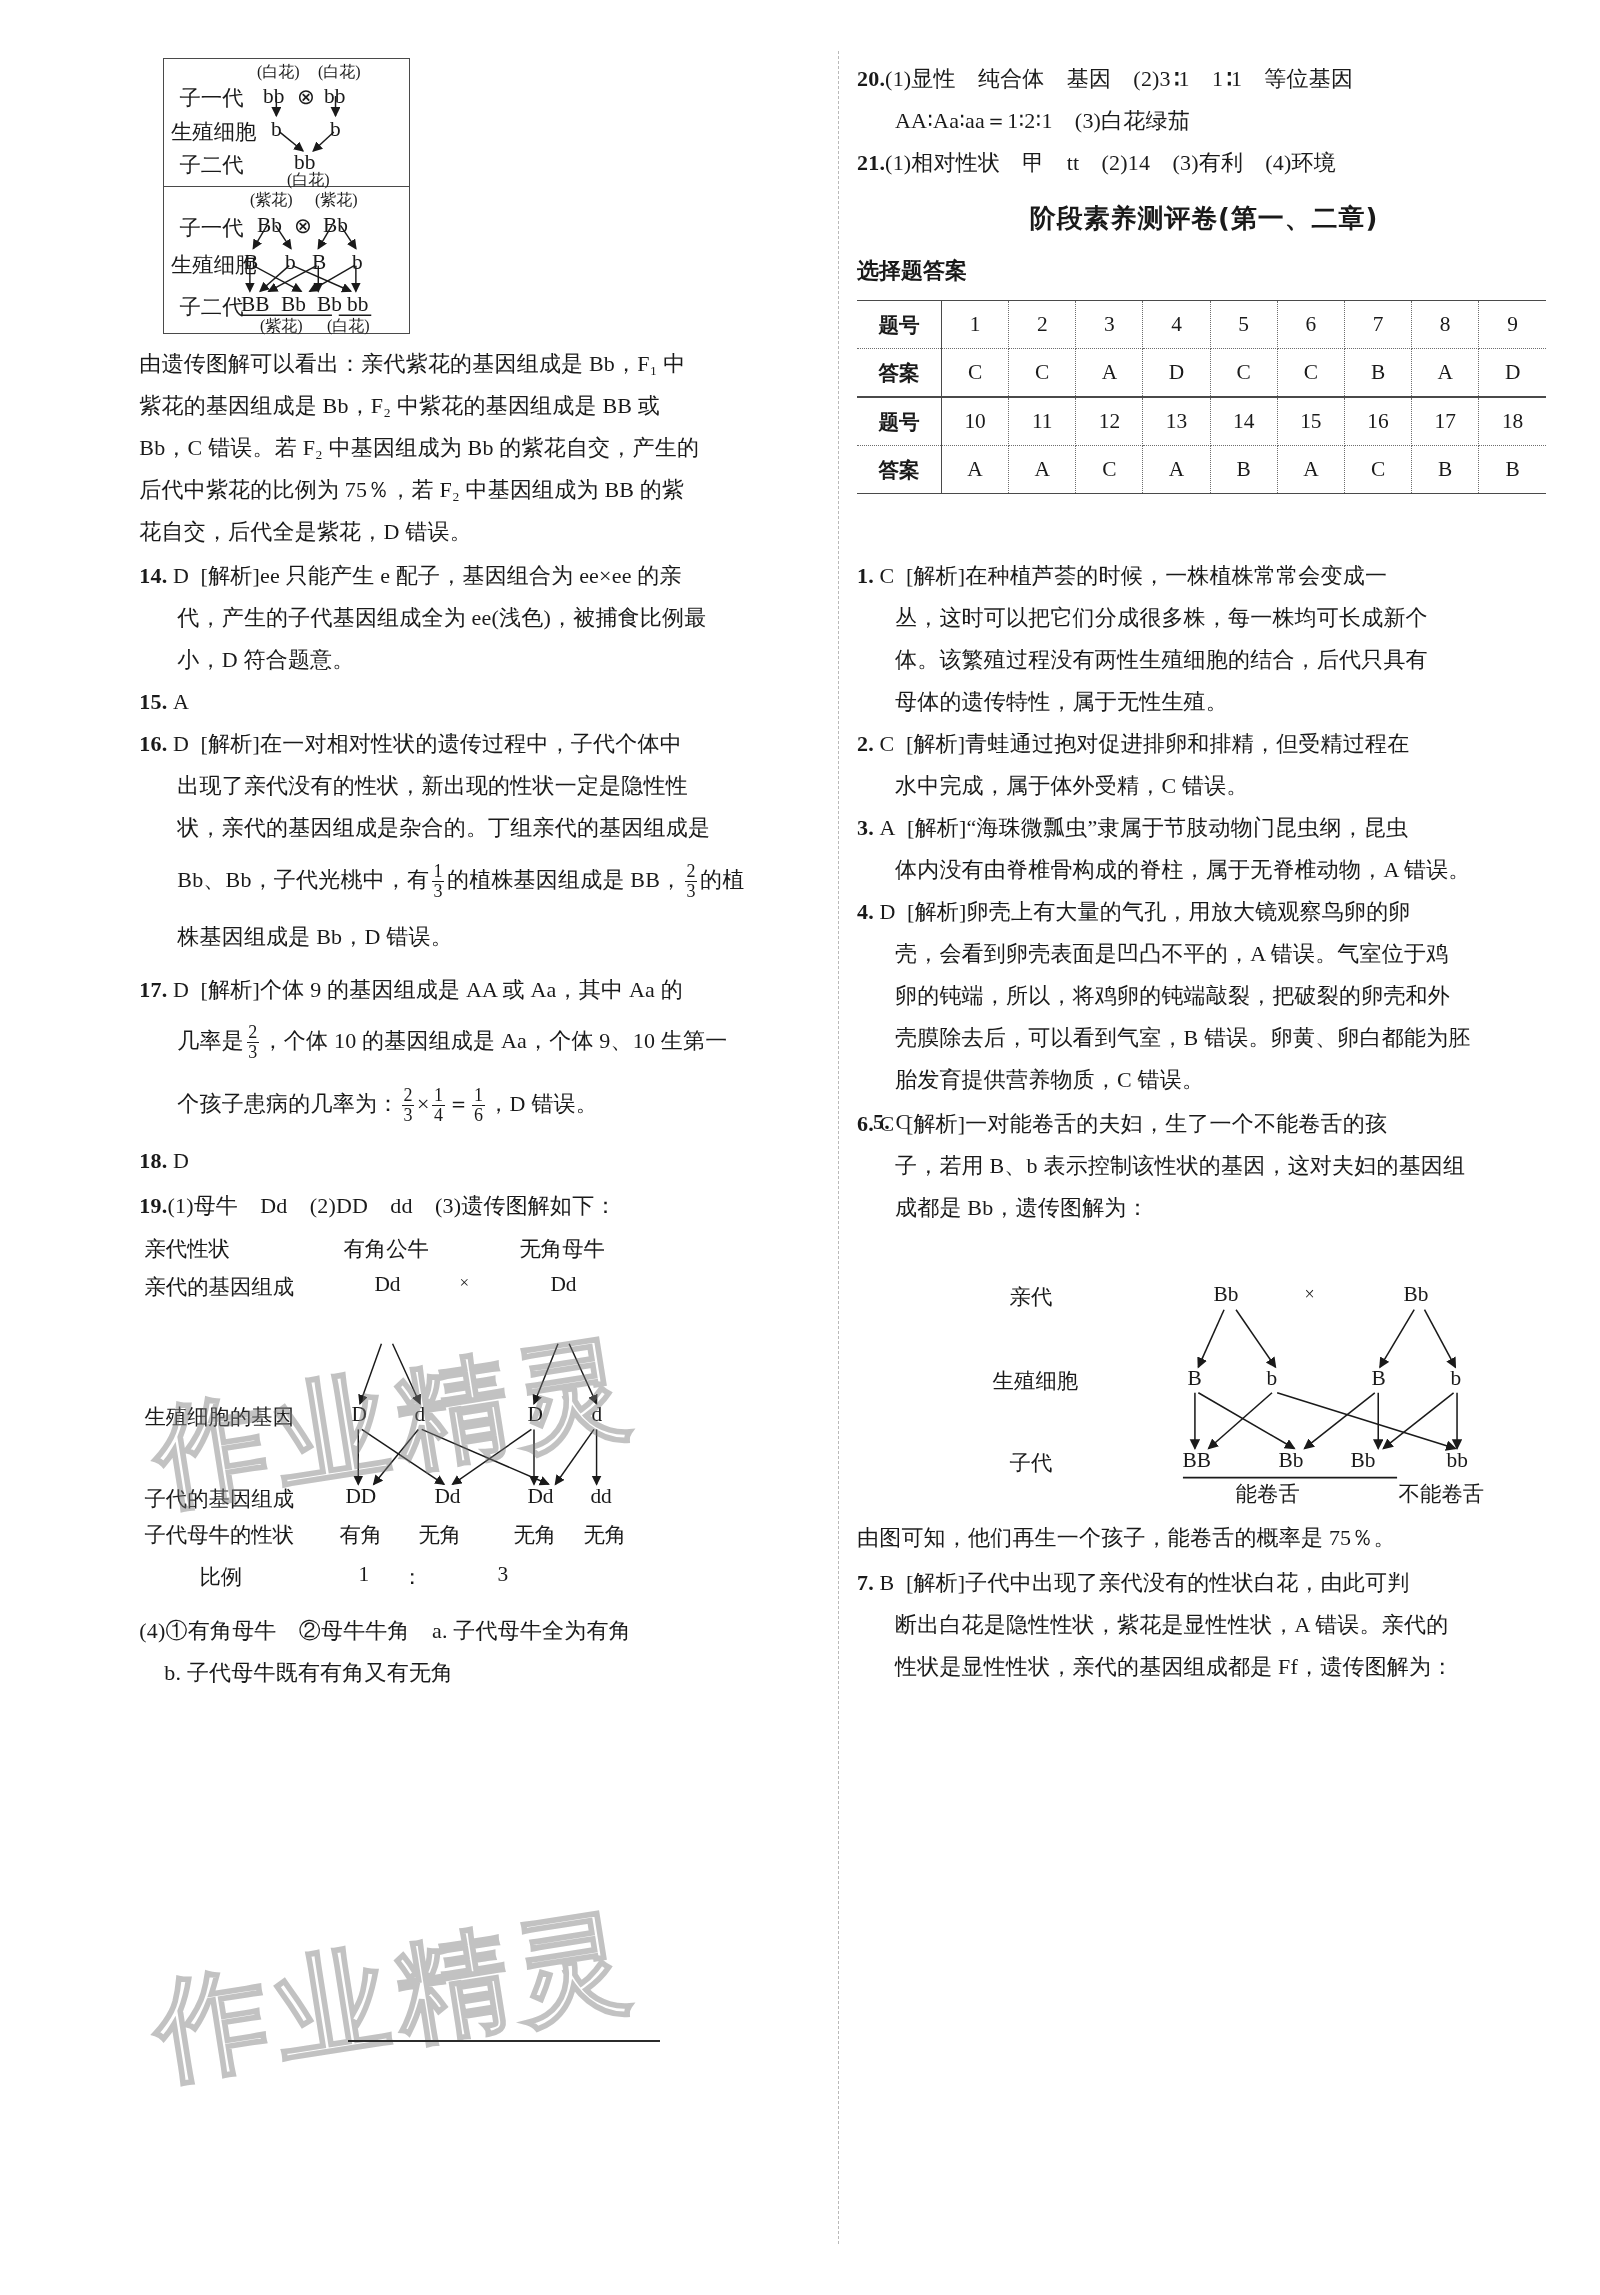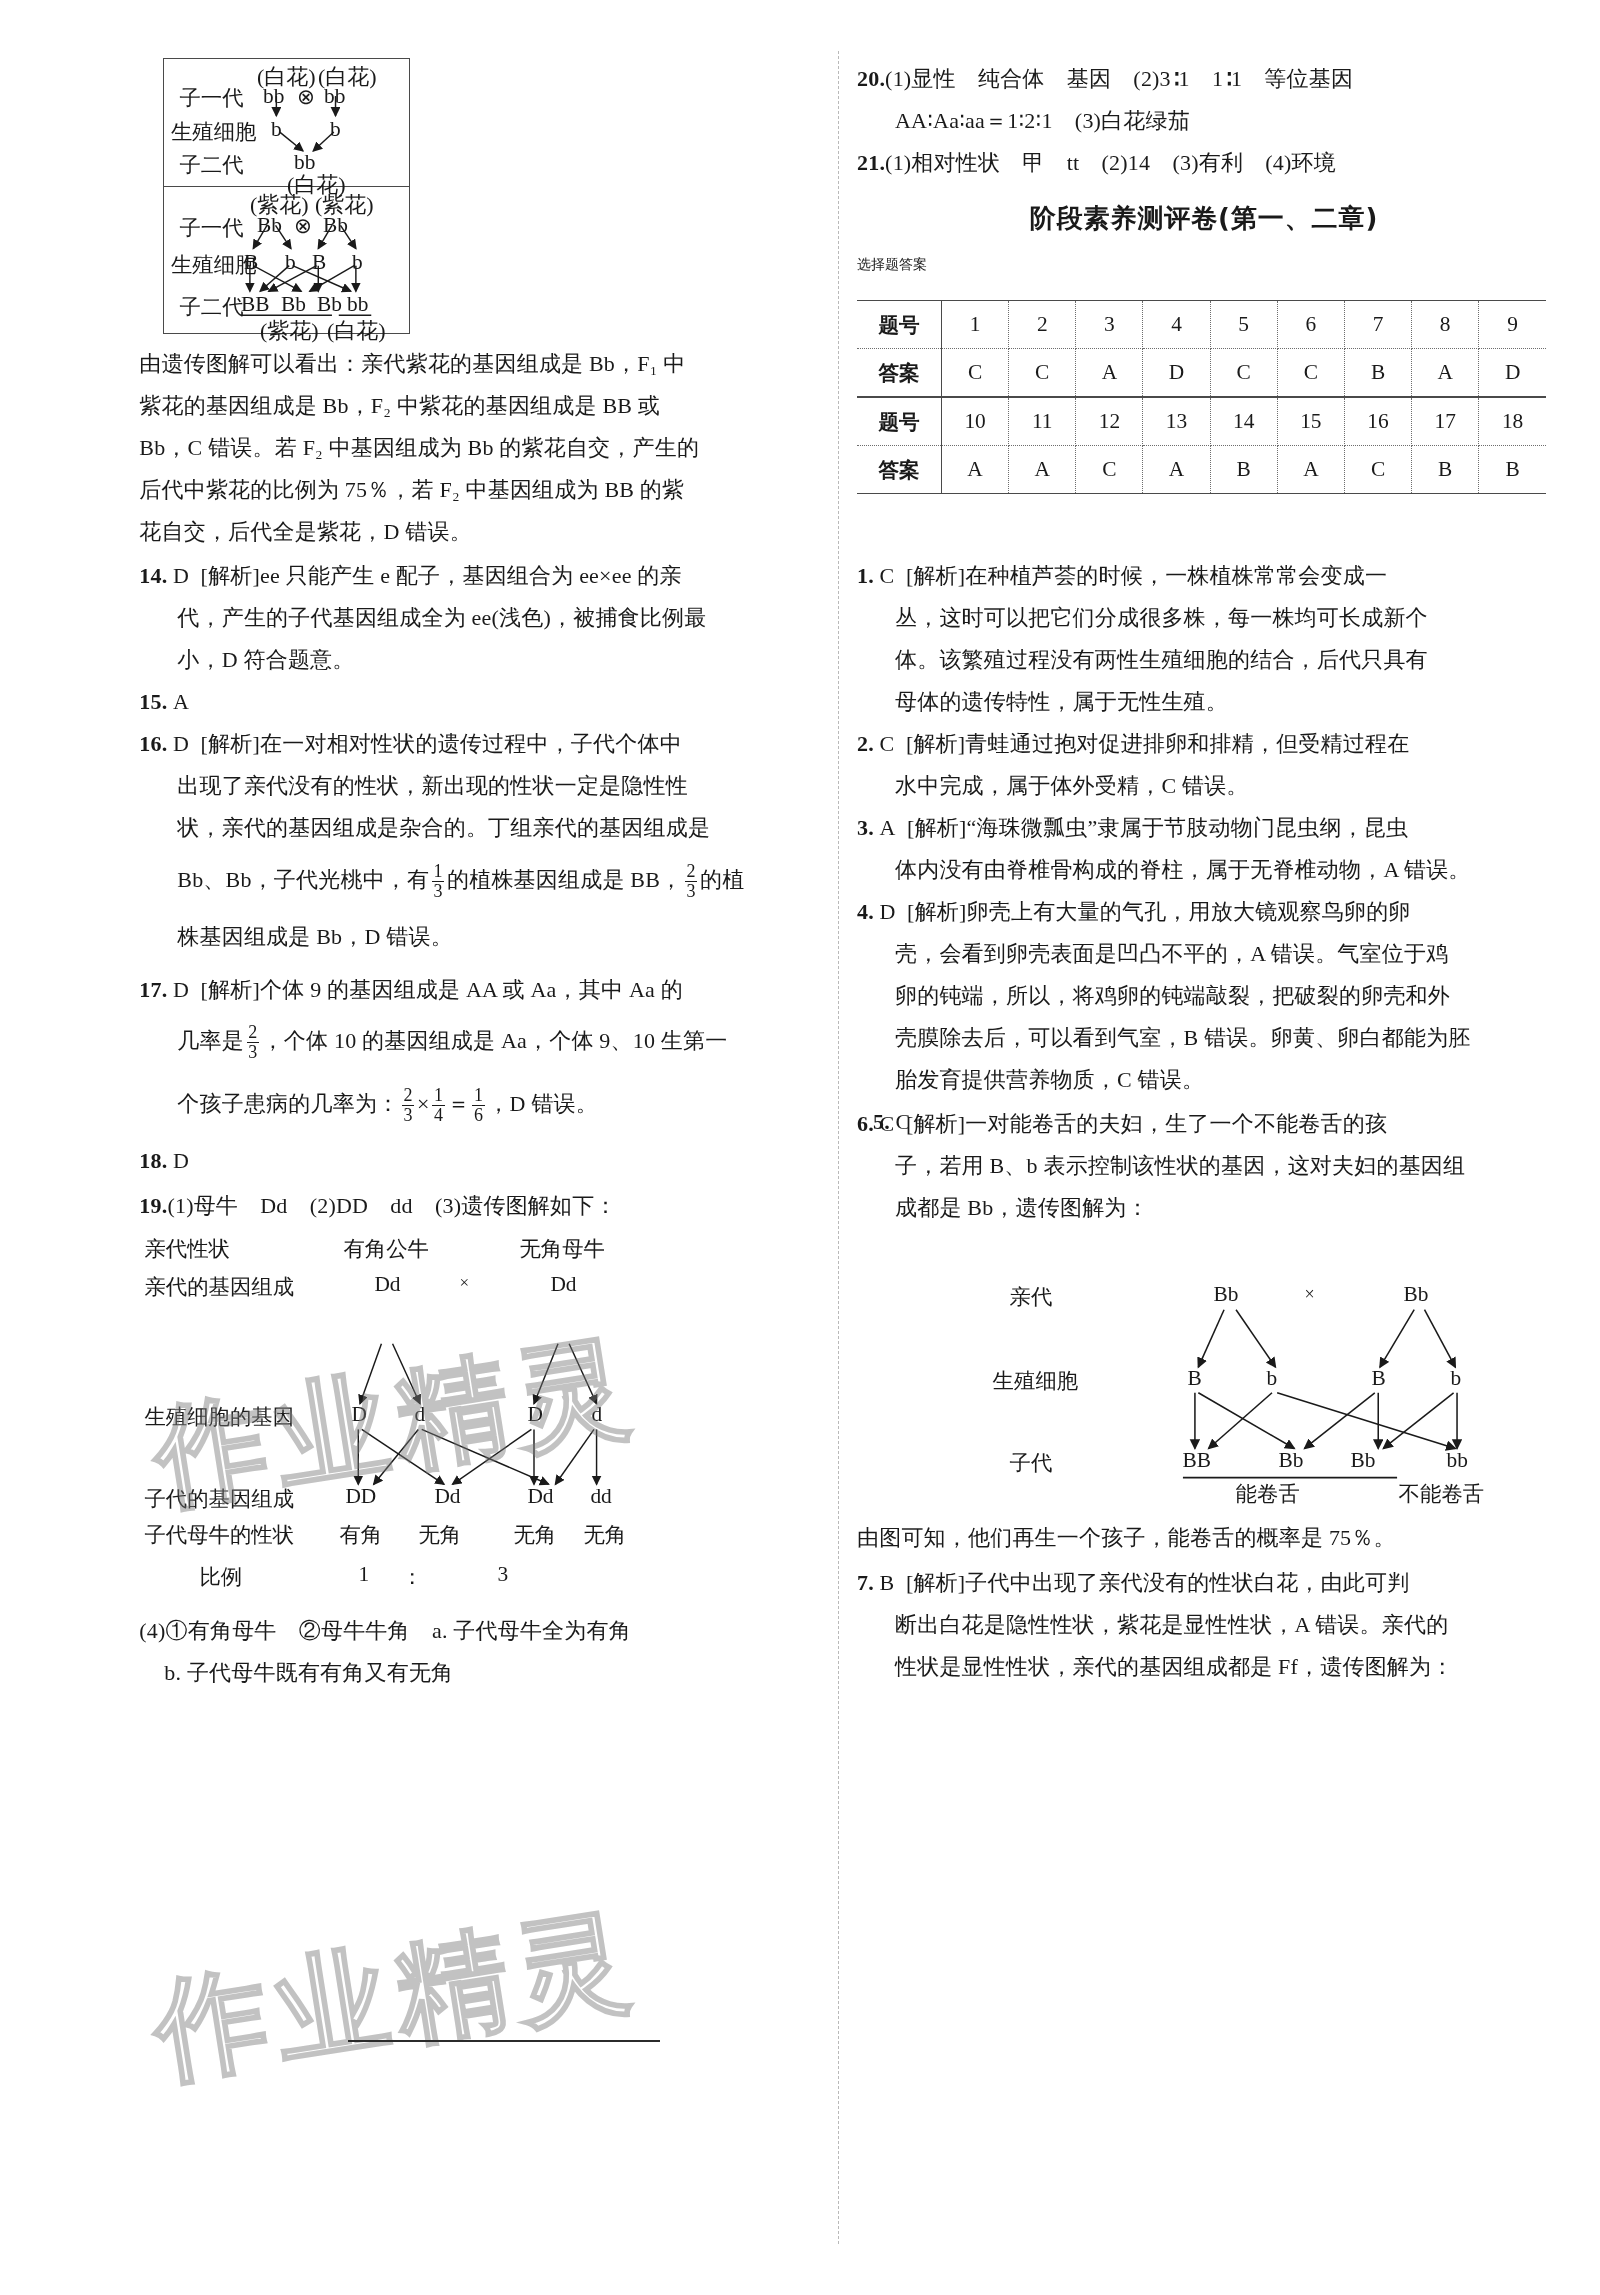--- a/index.html
+++ b/index.html
@@ -36,21 +36,21 @@
   }
   .diagbox + .diagbox{border-top:none;text-align:center;}
   .crossdiag{position:relative;}
   .lbl{
     position:absolute;font-size:21.4px;white-space:nowrap;
   }
   .gene{
     position:absolute;font-size:21.4px;white-space:nowrap;
     font-family:"Liberation Serif",serif;
   }
-  .phen{position:absolute;font-size:22px;white-space:nowrap;}
+  .phen{position:absolute;font-size:16px;white-space:nowrap;}
   svg.arrows{position:absolute;left:0;top:0;overflow:visible;}
 
   
   .frac{
     display:inline-block;vertical-align:middle;
     text-align:center;font-size:18px;line-height:1.05;
     margin:0 2.6px;position:relative;top:-0.9px;
   }
   .frac .n{display:block;padding:0 1.7px;}
   .frac .d{display:block;border-top:1.4px solid #1a1a1a;padding:0 1.7px;}
@@ -74,21 +74,21 @@
   table.ansTable tr.rowA td{border-bottom:1.3px dotted #6d6d6d;}
   table.ansTable tr.rowB td{border-bottom:2.1px double #4a4a4a;}
   table.ansTable tr.rowD td{border-bottom:none;}
   table.ansTable{border-top:1.7px solid #4a4a4a;border-bottom:1.7px solid #4a4a4a;}
 
   .sectitle{
     font-family:"DejaVu Sans",sans-serif;font-weight:bold;
     font-size:26px;text-align:center;letter-spacing:0.9px;
   }
   .subhead{
-    font-family:"DejaVu Sans",sans-serif;font-weight:normal;font-size:14px;
+    font-family:"DejaVu Sans",sans-serif;font-weight:bold;font-size:22px;
   }
 
   
   .wm{
     position:absolute;
     font-family:"DejaVu Sans",sans-serif;
     font-weight:bold;font-size:113px;letter-spacing:8.6px;
     color:transparent;
     -webkit-text-stroke:2.1px rgba(120,120,120,.45);
     transform:rotate(-9deg);

